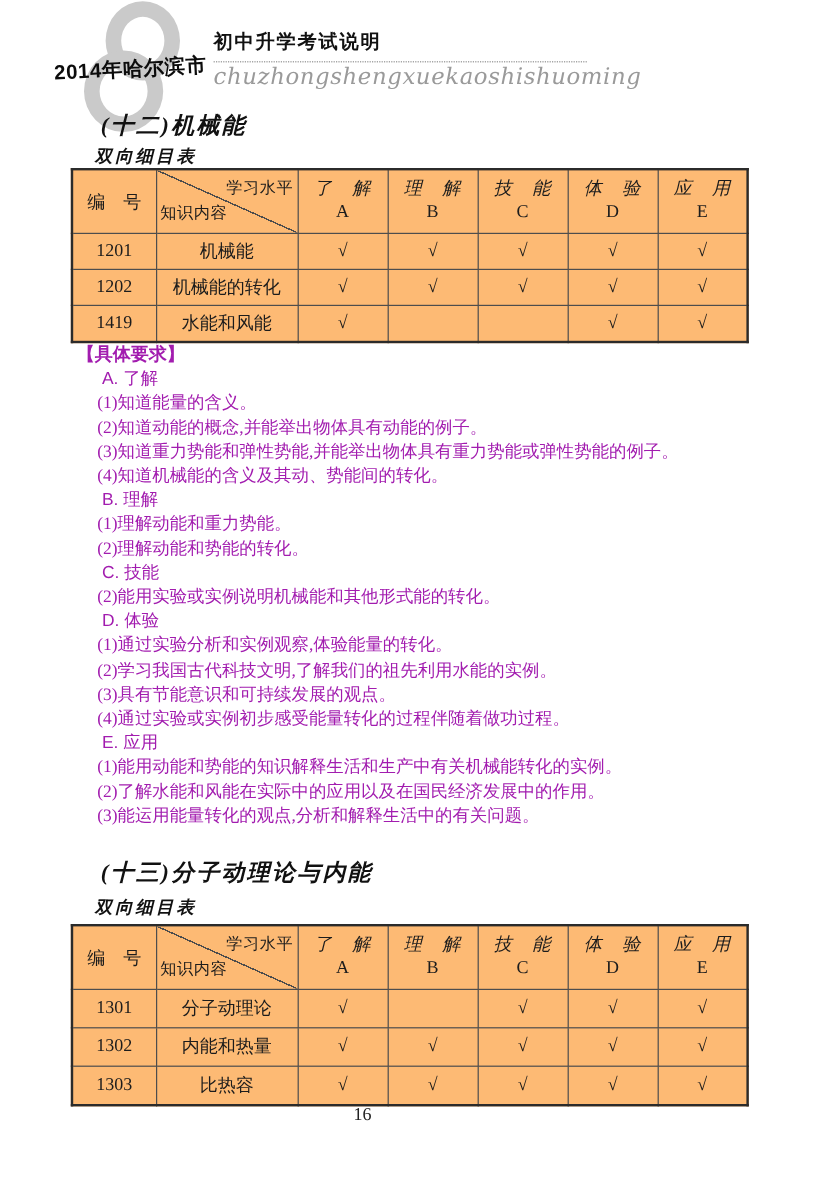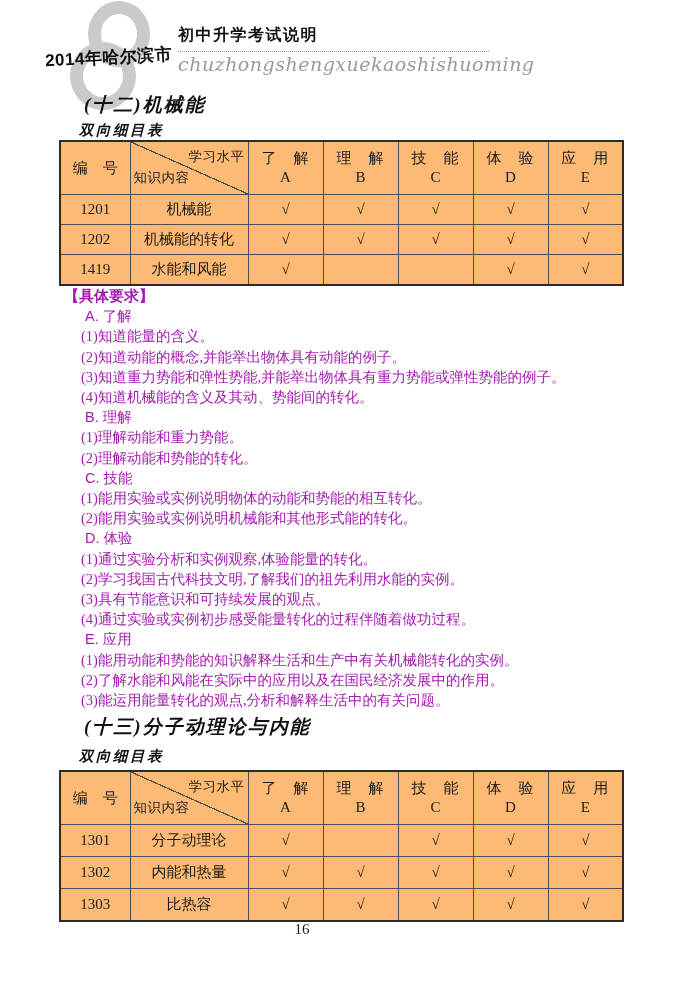--- a/index.html
+++ b/index.html
@@ -43,21 +43,21 @@
   
   .grid-wrap{position:absolute; left:59px; z-index:2;}
   table.grid{border-collapse:collapse; table-layout:fixed; width:565px;
     border:2px solid #2b2b2b; background:#fdba74;}
   table.grid td,table.grid th{
     border:1px solid #4d4d4d; padding:0; text-align:center; vertical-align:middle;
     font-weight:normal; font-size:15px; color:#1c1c1c; overflow:hidden;
   }
   .c-id{width:70px;} .c-diag{width:118px;} .c-lv{width:75px;}
   tr.hdr th{height:52px;}
-  .lv-name{letter-spacing:1px; line-height:19px;}
+  .lv-name{letter-spacing:1px; line-height:19px;font-style:italic;}
   .lv-code{line-height:19px;}
   .diag{
     position:relative; height:100%;
     background-image:linear-gradient(to top right,
       transparent calc(50% - 0.6px), #4d4d4d calc(50% - 0.6px),
       #4d4d4d calc(50% + 0.6px), transparent calc(50% + 0.6px));
   }
   .diag .d-top{position:absolute; top:6px; right:3px; font-size:13.5px; letter-spacing:0.5px;}
   .diag .d-bot{position:absolute; bottom:7px; left:3px; font-size:13.5px; letter-spacing:0.5px;}
   .t1 tr.data td{height:29px;}
@@ -168,21 +168,20 @@
     <div class="rq-title">【具体要求】</div>
     <div class="head">A. 了解</div>
     <div class="item">(1)知道能量的含义。</div>
     <div class="item">(2)知道动能的概念,并能举出物体具有动能的例子。</div>
     <div class="item">(3)知道重力势能和弹性势能,并能举出物体具有重力势能或弹性势能的例子。</div>
     <div class="item">(4)知道机械能的含义及其动、势能间的转化。</div>
     <div class="head">B. 理解</div>
     <div class="item">(1)理解动能和重力势能。</div>
     <div class="item">(2)理解动能和势能的转化。</div>
     <div class="head">C. 技能</div>
-    <div class="item">(1)能用实验或实例说明物体的动能和势能的相互转化。</div>
     <div class="item">(2)能用实验或实例说明机械能和其他形式能的转化。</div>
     <div class="head">D. 体验</div>
     <div class="item">(1)通过实验分析和实例观察,体验能量的转化。</div>
     <div class="item">(2)学习我国古代科技文明,了解我们的祖先利用水能的实例。</div>
     <div class="item">(3)具有节能意识和可持续发展的观点。</div>
     <div class="item">(4)通过实验或实例初步感受能量转化的过程伴随着做功过程。</div>
     <div class="head">E. 应用</div>
     <div class="item">(1)能用动能和势能的知识解释生活和生产中有关机械能转化的实例。</div>
     <div class="item">(2)了解水能和风能在实际中的应用以及在国民经济发展中的作用。</div>
     <div class="item">(3)能运用能量转化的观点,分析和解释生活中的有关问题。</div>

